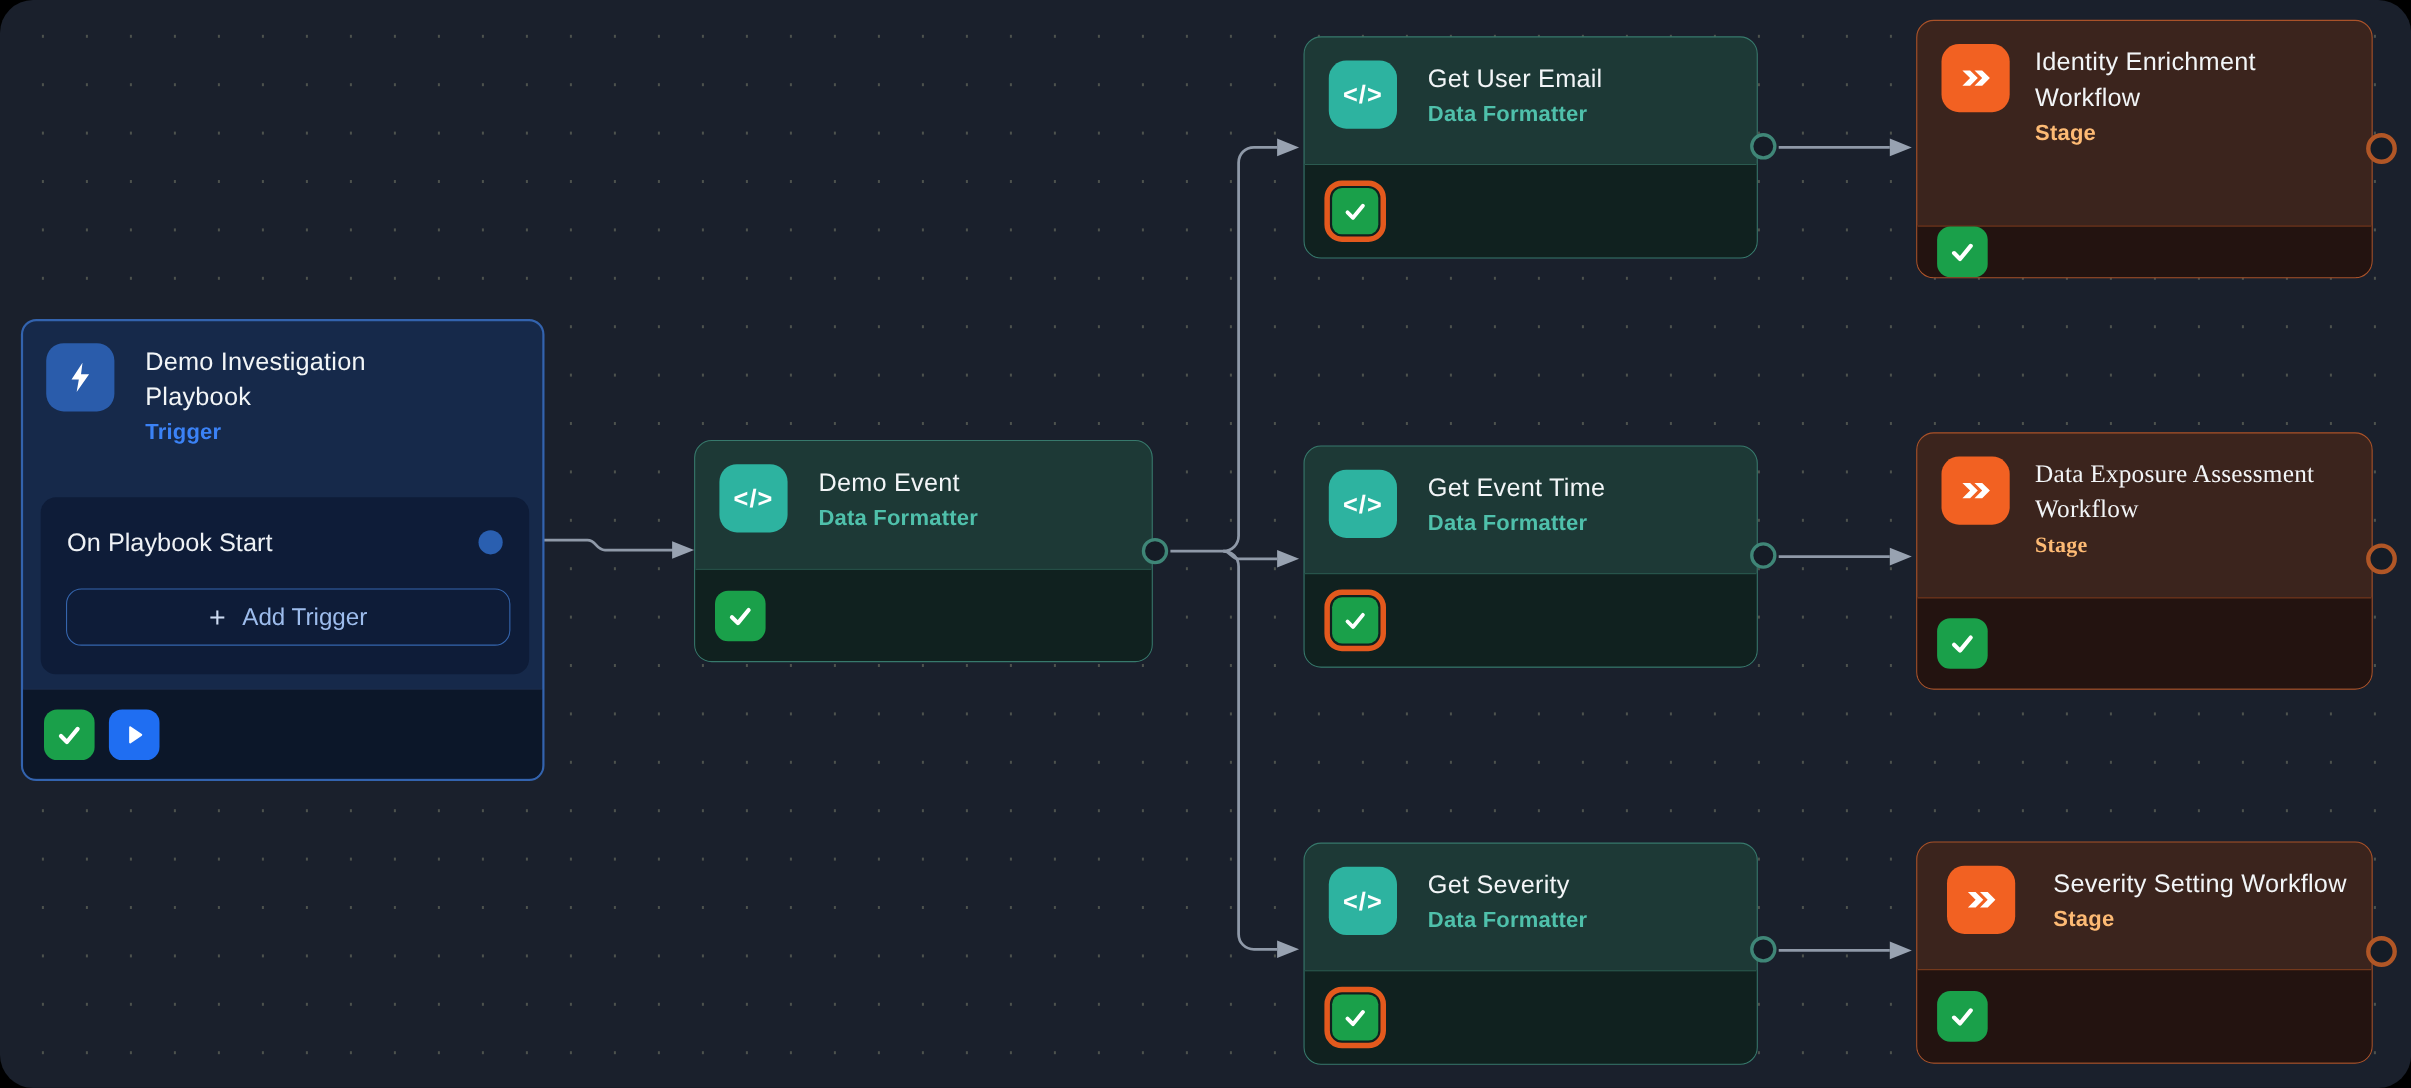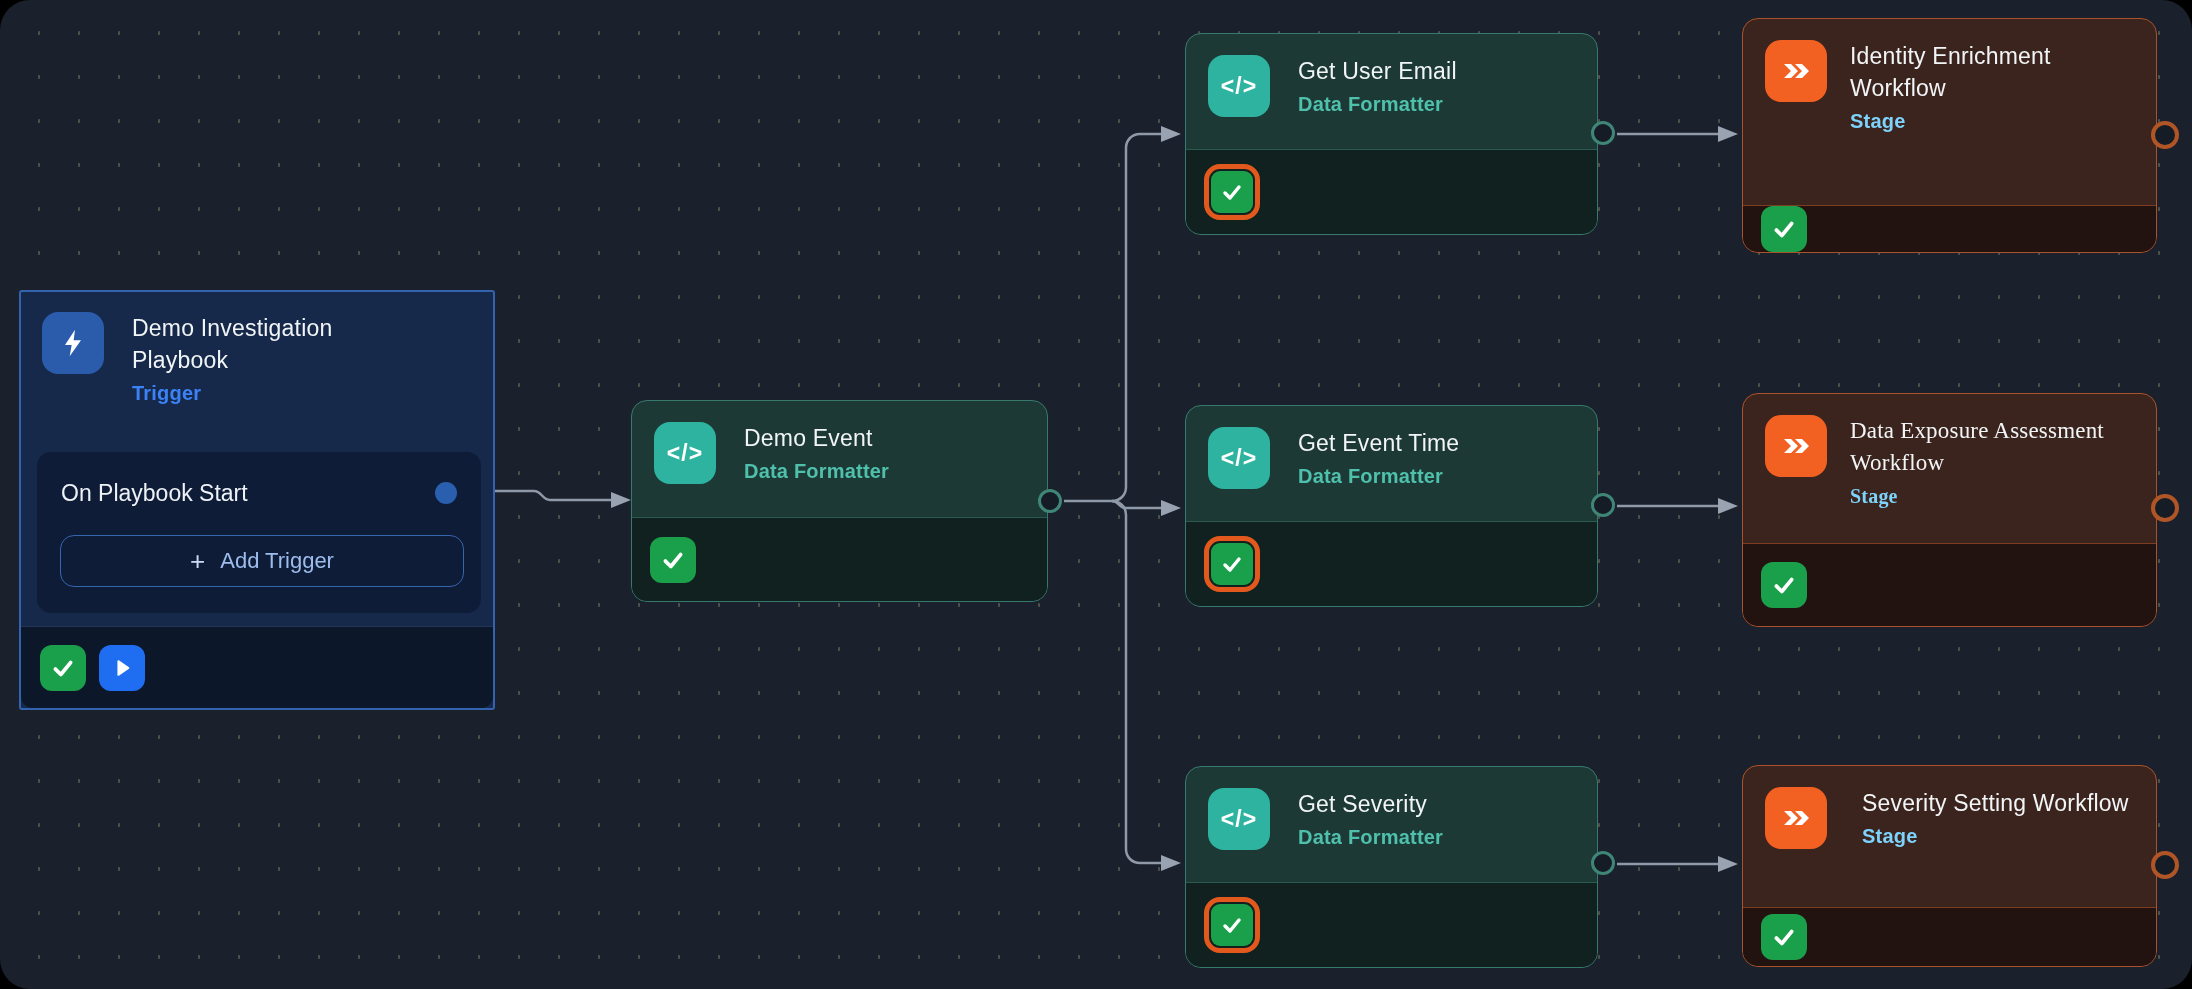--- a/index.html
+++ b/index.html
@@ -20,36 +20,36 @@
   .node-type{font-size:20px;font-weight:700;margin-top:6px;letter-spacing:.2px;}
   .node-footer{flex:1;border-top:1.5px solid;display:flex;align-items:center;padding:0 18px;gap:14px;}
   
   .fmt{background:#1d3936;border-color:#37796c;}
   .fmt .icon-tile{background:#2db3a0;}
   .fmt .node-type{color:#4fc0ab;}
   .fmt .node-footer{background:#10211f;border-top-color:#2b5a50;}
   
   .stage{background:#3b241d;border-color:#aa5229;}
   .stage .icon-tile{background:#f26122;}
-  .stage .node-type{color:#7dd3fc;}
+  .stage .node-type{color:#fdba74;}
   .stage .node-footer{background:#231310;border-top-color:#7e3d1f;}
   .title-narrow{max-width:258px;}
   .code-glyph{font-size:23px;font-weight:700;color:#fff;letter-spacing:1px;font-family:"Liberation Sans",sans-serif;}
   
   .check-btn{width:46px;height:46px;border-radius:12px;background:#1aa04a;display:flex;align-items:center;justify-content:center;flex:none;cursor:pointer;}
   .ring{width:56px;height:56px;border-radius:16px;border:5px solid #e3591d;background:#10211f;display:flex;align-items:center;justify-content:center;box-sizing:border-box;flex:none;}
   .ring .check-btn{width:42px;height:42px;border-radius:9px;}
   .play-btn{width:46px;height:46px;border-radius:12px;background:#1f6ef2;display:flex;align-items:center;justify-content:center;flex:none;cursor:pointer;}
   
   .port{position:absolute;z-index:3;border-radius:50%;background:#151c26;box-sizing:border-box;}
   .port-teal{width:24px;height:24px;border:3.5px solid #3f8677;}
   .port-orange{width:28px;height:28px;border:4.5px solid #b05626;}
   
   #trigger-card{position:absolute;left:19px;top:290px;width:476px;height:420px;z-index:2;background:#16294a;
-    border:2px solid #3363ae;border-radius:3px;box-sizing:border-box;}
+    border:2px solid #3363ae;border-radius:14px;box-sizing:border-box;}
   #trigger-card .node-header{padding:20px 16px 0 21px;gap:28px;}
   #trigger-card .node-type{color:#3b82f6;}
   .trigger-tile{background:#2a5cab;}
   #trigger-panel{position:absolute;left:16px;top:160px;width:444px;height:161px;background:#0e1c38;border-radius:14px;}
   #trigger-row{position:absolute;left:24px;right:24px;top:24px;height:34px;display:flex;align-items:center;justify-content:space-between;cursor:pointer;}
   #trigger-row .row-label{font-size:23px;color:#eef1f5;}
   #trigger-dot{width:22px;height:22px;border-radius:50%;background:#2a5fb0;flex:none;cursor:crosshair;}
   #add-trigger-btn{position:absolute;left:23px;top:83px;width:402px;height:50px;border:1.5px solid #3565ad;border-radius:14px;
     display:flex;align-items:center;justify-content:center;gap:15px;cursor:pointer;background:transparent;}
   #add-trigger-btn .plus{font-size:26px;color:#ccdaf1;font-weight:400;line-height:1;}
@@ -242,21 +242,21 @@
     <div class="node-footer">
       <div class="check-btn">
         <svg width="26" height="26" viewBox="0 0 24 24">
             <polyline points="5,13 10,18 19,7" fill="none" stroke="#fff" stroke-width="3.5" stroke-linecap="round" stroke-linejoin="round"></polyline>
           </svg>
       </div>
     </div>
   </div>
 
   <div class="node stage" style="left:1742px;top:765px;width:415px;height:202px;">
-    <div class="node-header" style="height:141px;gap:35px;">
+    <div class="node-header" style="height:115px;gap:35px;justify-content:center;">
       <div class="icon-tile">
         <svg width="30" height="26" viewBox="0 0 30 24">
             <polygon points="3,5 10,5 17,12 10,19 3,19 10,12" fill="#fff"></polygon>
             <polygon points="14,5 21,5 28,12 21,19 14,19 21,12" fill="#fff"></polygon>
           </svg>
       </div>
       <div>
         <div class="node-title">Severity Setting Workflow</div>
         <div class="node-type">Stage</div>
       </div>

